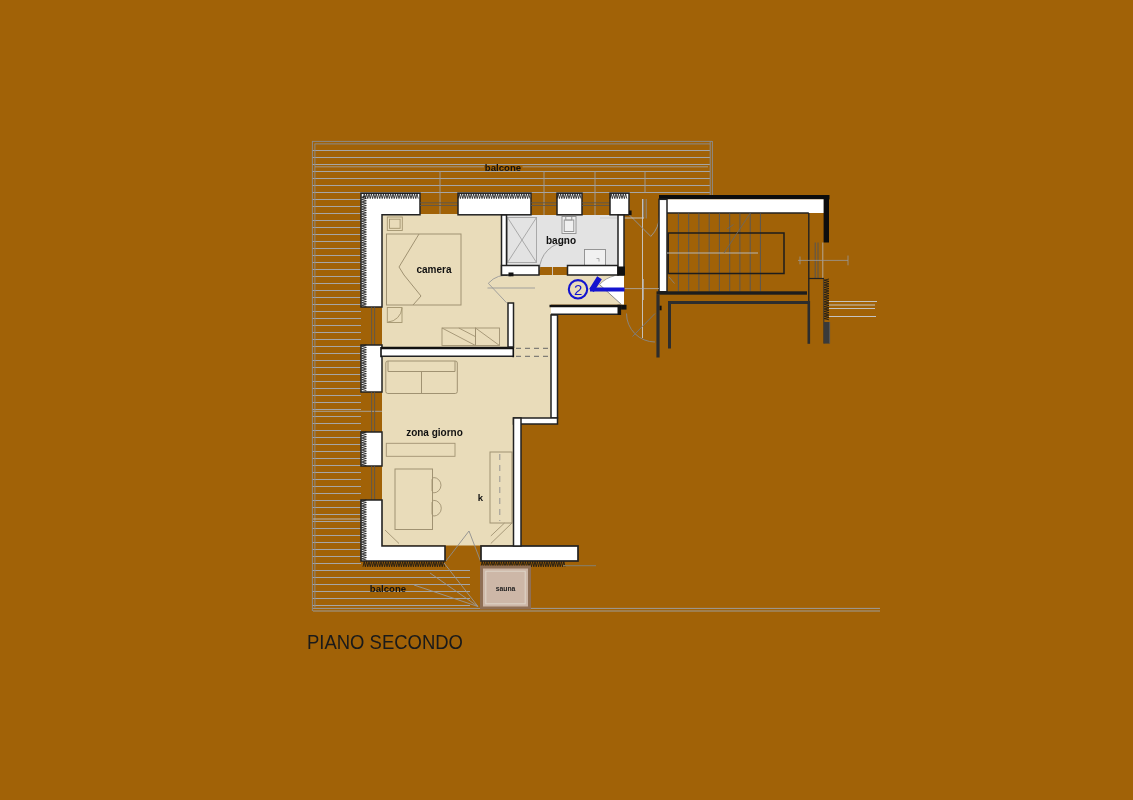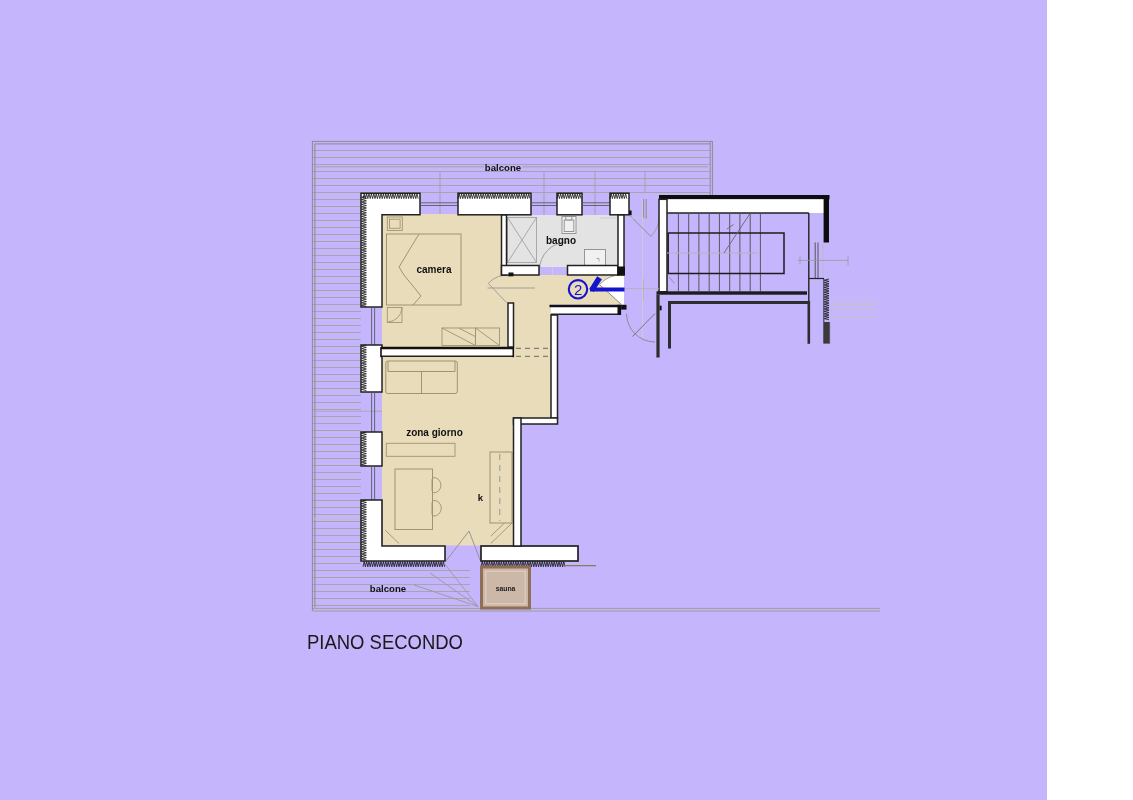--- a/index.html
+++ b/index.html
@@ -1,16 +1,16 @@
 <!DOCTYPE html>
 <html><head>
 <meta charset="utf-8">
 <style>
   html,body{margin:0;padding:0;background:#fff;}
-  .page{position:relative;width:1047px;height:800px;background:#c4b5fd;overflow:hidden;
+  .page{position:relative;width:1133px;height:800px;background:#a16207;overflow:hidden;
         font-family:"Liberation Sans",sans-serif;}
   svg{position:absolute;left:0;top:0;}
   text{font-family:"Liberation Sans",sans-serif;}
 </style>
 </head>
 <body>
 <div class="page">
 <svg width="1133" height="800" viewBox="0 0 1133 800">
 <defs>
   <pattern id="hz" width="10" height="7" patternUnits="userSpaceOnUse">

